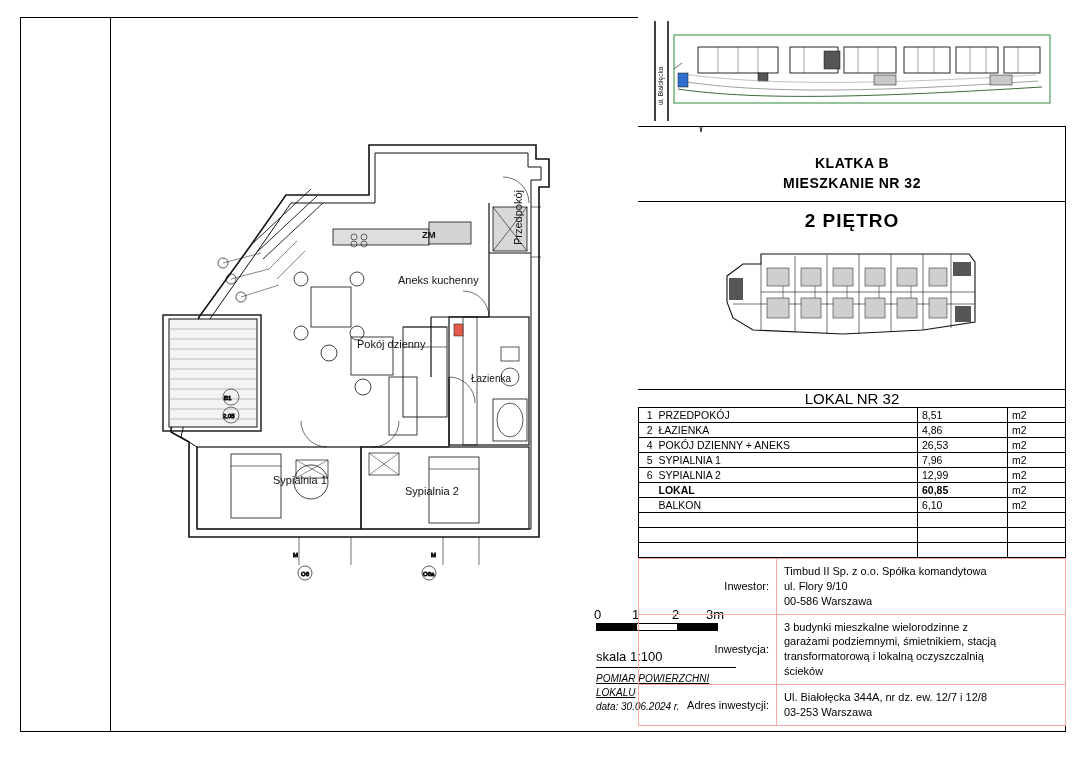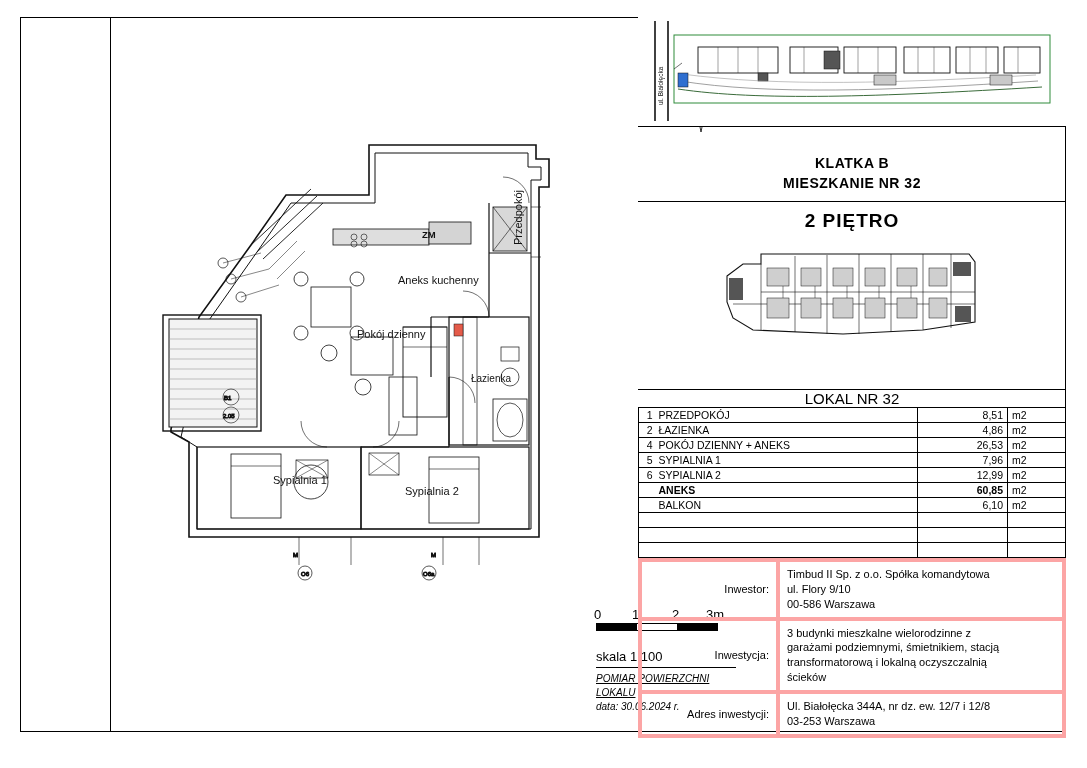--- a/index.html
+++ b/index.html
@@ -109,33 +109,33 @@
     padding: 0 4px;
     box-sizing: border-box;
   }
   .tbl .hdr {
     text-align: center;
     font-size: 15px;
     font-weight: normal;
   }
   .tbl .num { width: 16px; text-align: right; border-right: none; padding-right: 2px;}
   .tbl .name { border-left: none; }
-  .tbl .val { width: 90px; text-align: right; }
+  .tbl .val { width: 90px; text-align: left; }
   .tbl .unit { width: 58px; }
   .tbl .bold { font-weight: bold; }
   .tbl tr.empty td { height: 15px; }
 
   
   .info {
     width: 100%;
     border-collapse: collapse;
     font-size: 11px;
   }
   .info td {
-    border: 4px solid #fca5a5;
+    border: 1px solid #fca5a5;
     padding: 5px 7px;
     vertical-align: middle;
     box-sizing: border-box;
   }
   .info td.lbl {
     width: 138px;
     text-align: right;
   }
   .info td.val { line-height: 1.35; }
 
@@ -324,21 +324,21 @@
           <path d="M420 190 L430 190 M420 240 L430 240"></path>
         </g>
         <circle cx="120" cy="380" r="8" fill="none" stroke="#111" stroke-width="0.6"></circle>
         <text x="113" y="383" font-size="6" fill="#111" font-family="Liberation Sans">B1</text>
         <circle cx="120" cy="398" r="8" fill="none" stroke="#111" stroke-width="0.6"></circle>
         <text x="112" y="401" font-size="6" fill="#111" font-family="Liberation Sans">2.05</text>
       </g>
     </svg>
 
     <div class="rlabel" style="left:250px; top:257px;margin-left:37px;">Aneks kuchenny</div>
-    <div class="rlabel" style="left:234px; top:311px;padding-left:12px;">Pokój dzienny</div>
+    <div class="rlabel" style="left:234px; top:321px;padding-left:12px;">Pokój dzienny</div>
     <div class="rlabel vert" style="left:401px; top:228px;">Przedpokój</div>
     <div class="rlabel" style="left:360px; top:356px; font-size:10px;">Łazienka</div>
     <div class="rlabel" style="left:162px; top:457px;">Sypialnia 1</div>
     <div class="rlabel" style="left:294px; top:468px;">Sypialnia 2</div>
     <div class="rlabel small" style="left:311px; top:212px; font-weight:bold;">ZM</div>
 
     <div class="scalebar">
       <div class="sb-nums">
         <span style="left:-2px;">0</span>
         <span style="left:36px;">1</span>
@@ -469,21 +469,21 @@
             <td class="unit">m2</td>
           </tr>
           <tr>
             <td class="num">6</td>
             <td class="name">SYPIALNIA 2</td>
             <td class="val">12,99</td>
             <td class="unit">m2</td>
           </tr>
           <tr>
             <td class="num bold"></td>
-            <td class="name bold">ANEKS</td>
+            <td class="name bold">LOKAL</td>
             <td class="val bold">60,85</td>
             <td class="unit">m2</td>
           </tr>
           <tr>
             <td class="num"></td>
             <td class="name">BALKON</td>
             <td class="val">6,10</td>
             <td class="unit">m2</td>
           </tr>
           <tr class="empty">

